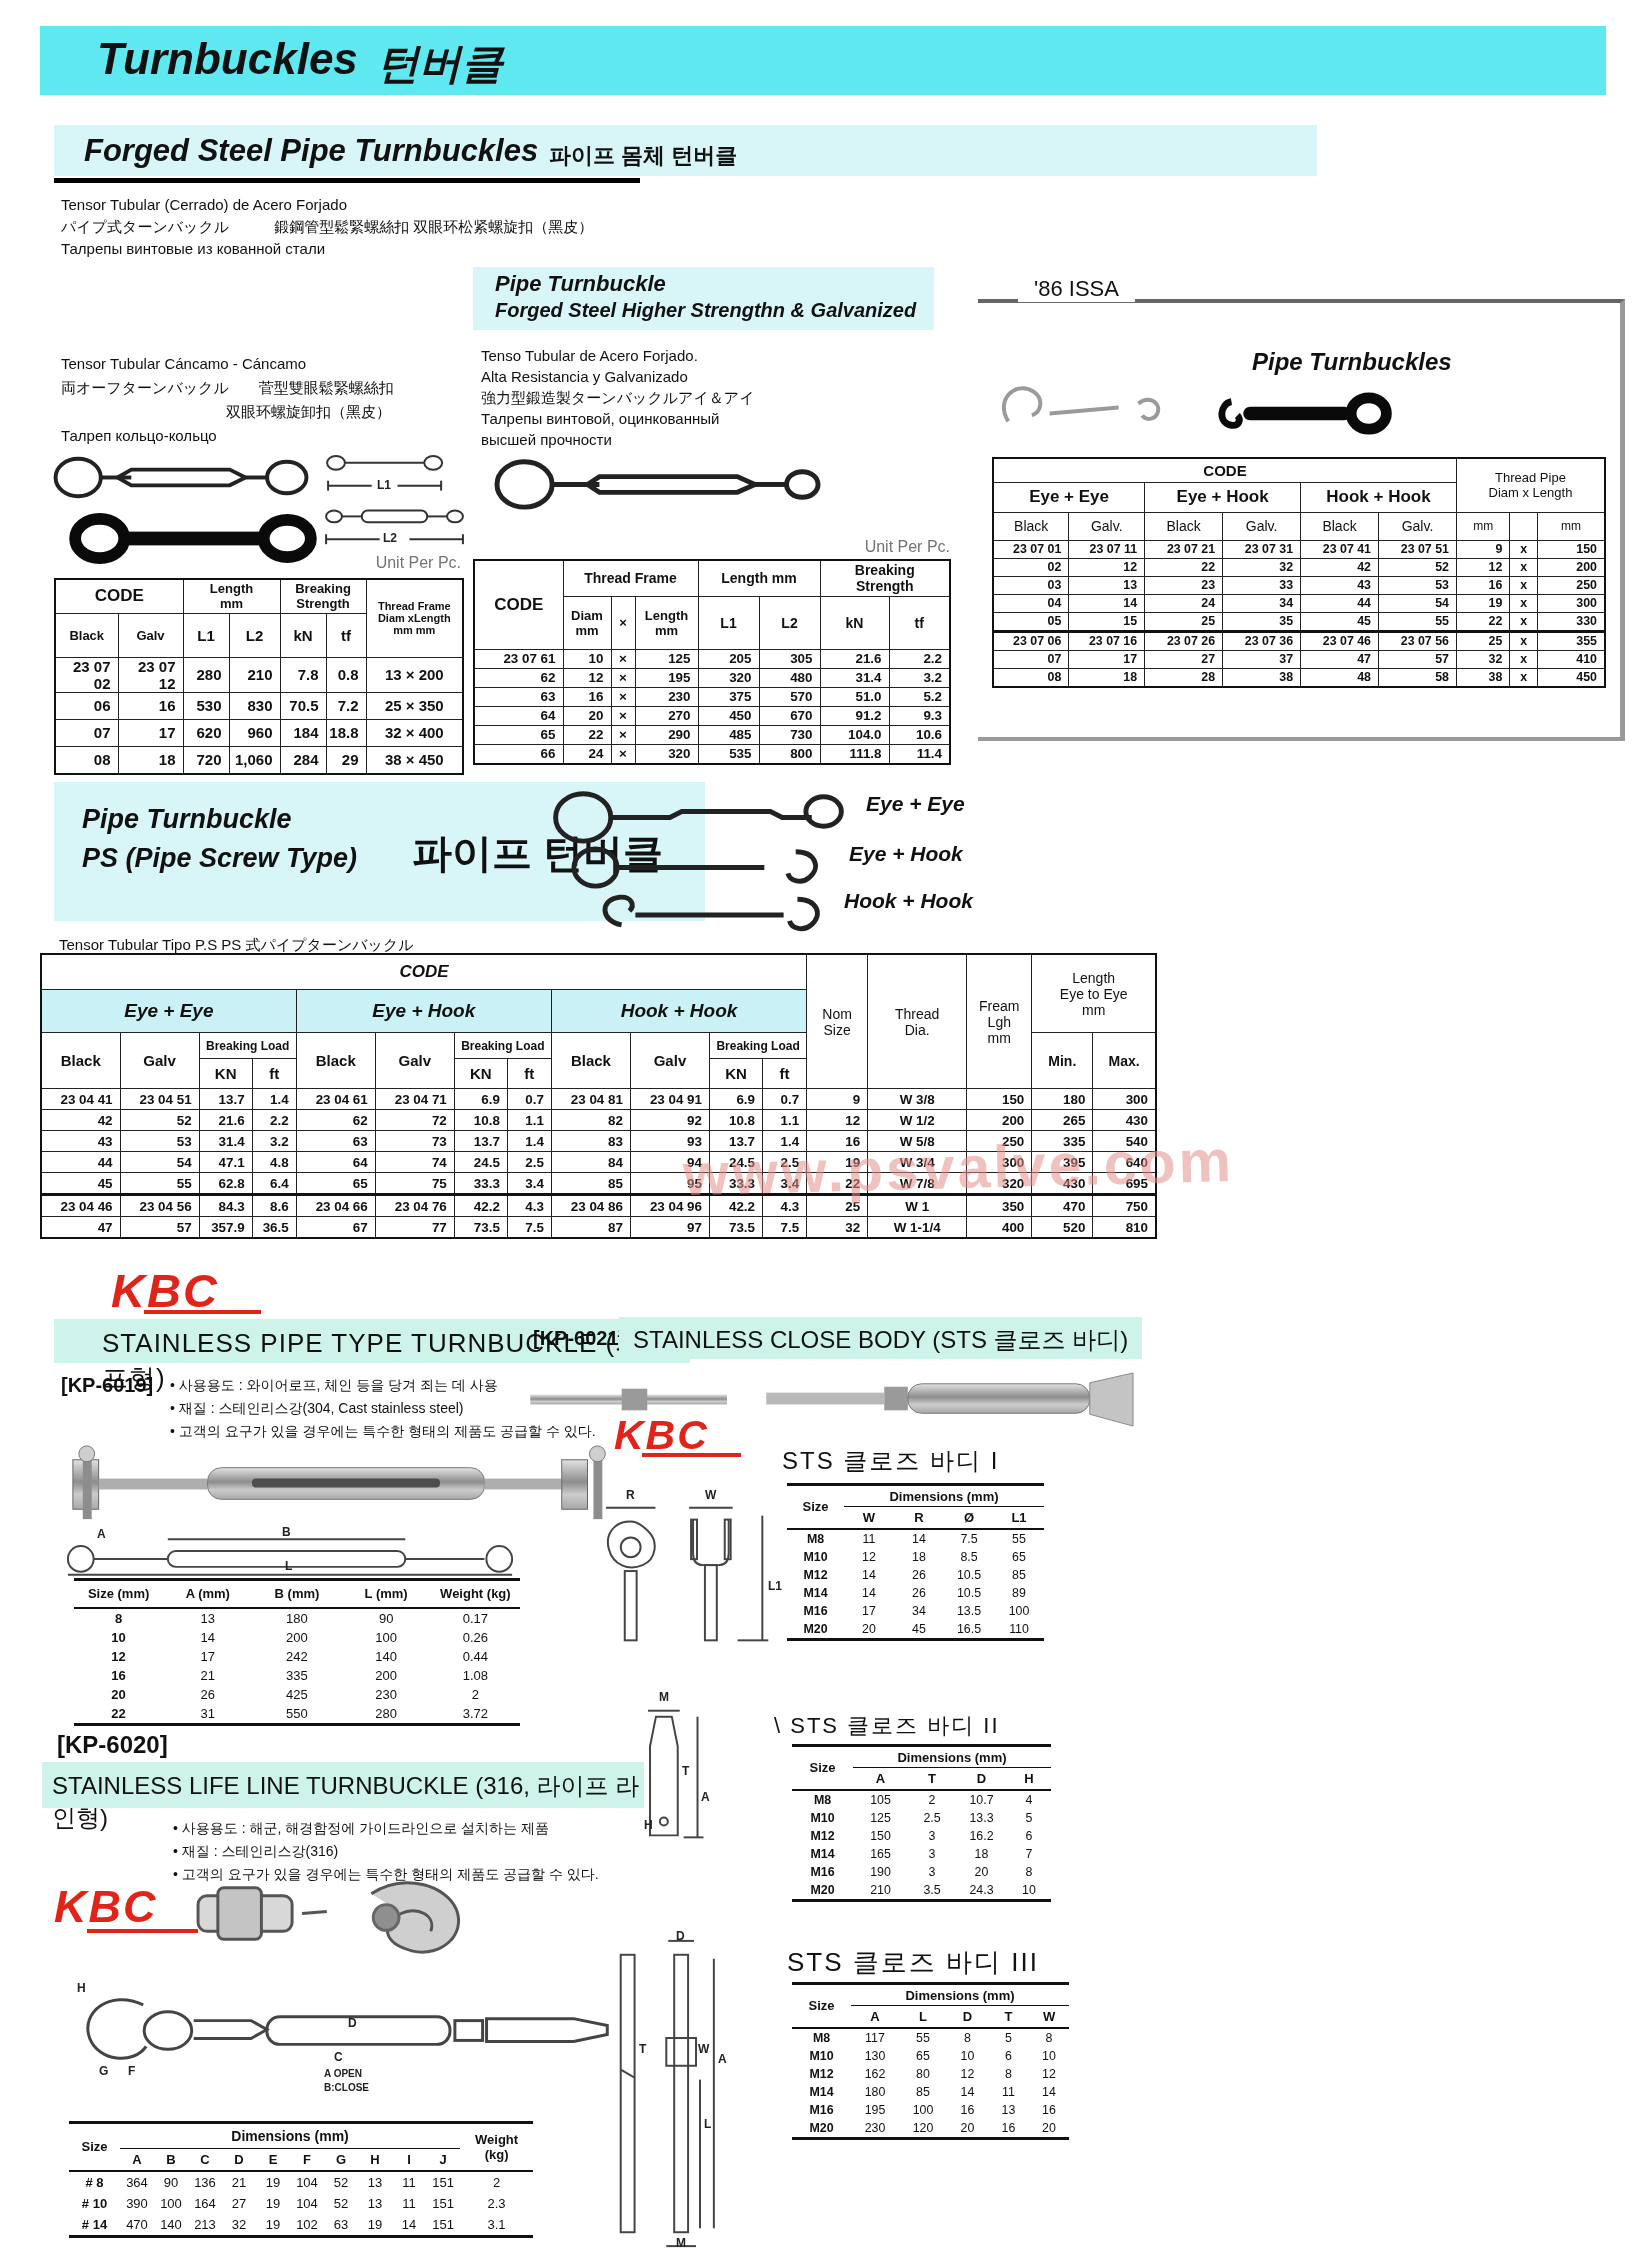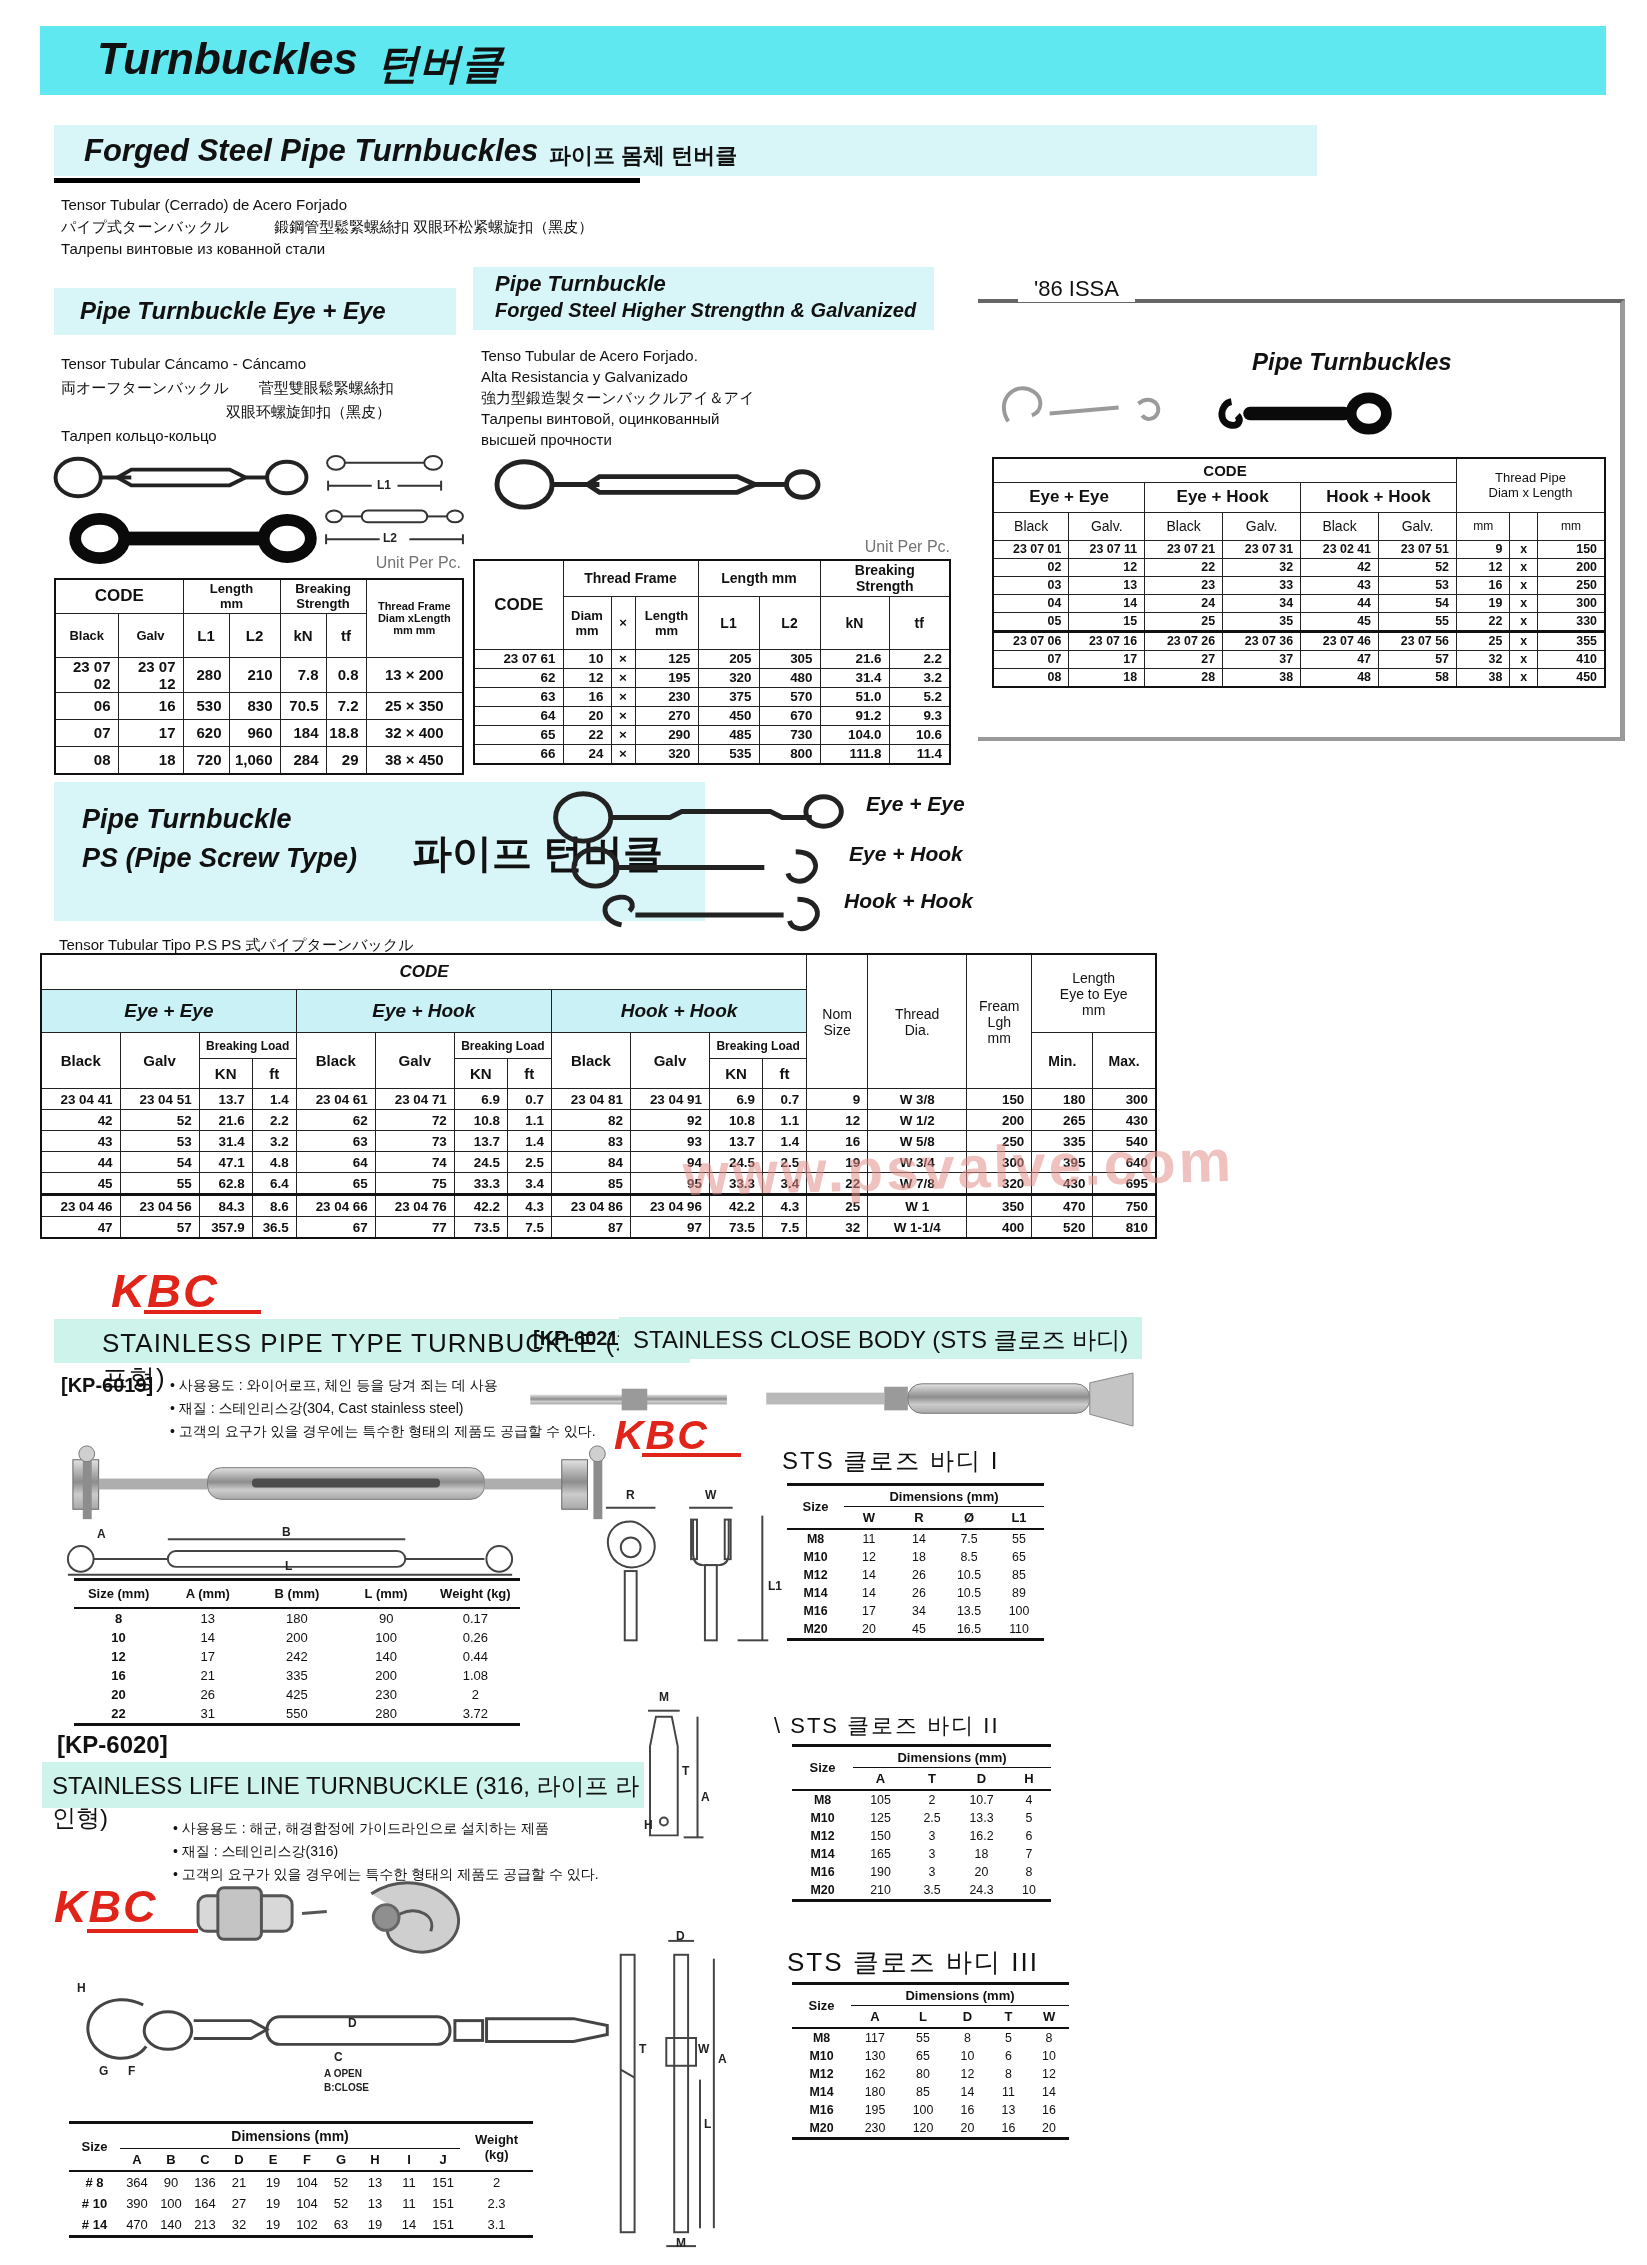--- a/index.html
+++ b/index.html
@@ -60,23 +60,20 @@
     <span class="abs b" style="left:495px;top:16px;font-size:22px;">파이프 몸체 턴버클</span>
   </div>
   <div class="abs" style="left:54px;top:178px;width:586px;height:5px;background:#000;"></div>
 
   <div class="abs lines" style="left:61px;top:194px;font-size:15px;line-height:22px;">
       <div>Tensor Tubular (Cerrado) de Acero Forjado</div>
       <div>パイプ式ターンバックル　　　鍛鋼管型鬆緊螺絲扣  双眼环松紧螺旋扣（黑皮）</div>
       <div>Талрепы винтовые из кованной стали</div>
     </div>
 
-  <div class="abs cyan-bar" style="left:54px;top:288px;width:402px;height:47px;">
-    <span class="abs ib" style="left:26px;top:9px;font-size:24px;">Pipe Turnbuckle  Eye + Eye</span>
-  </div>
   <div class="abs lines" style="left:61px;top:352px;font-size:15px;line-height:24px;">
       <div>Tensor Tubular Cáncamo - Cáncamo</div>
       <div>両オーフターンバックル　　菅型雙眼鬆緊螺絲扣</div>
       <div>　　　　　　　　　　　双眼环螺旋卸扣（黑皮）</div>
       <div>Талреп кольцо-кольцо</div>
     </div>
 
   <svg class="abs" style="left:50px;top:446px;" width="262" height="61" viewBox="0 0 265 62">
     <g fill="none" stroke="#222" stroke-width="4">
       <ellipse cx="28" cy="32" rx="23" ry="19"></ellipse>
@@ -364,21 +361,21 @@
         <th></th>
         <th style="font-weight:normal;font-size:12px;">mm</th>
       </tr>
     </thead>
     <tbody class="g1">
         <tr>
           <td>23 07 01</td>
           <td>23 07 11</td>
           <td>23 07 21</td>
           <td>23 07 31</td>
-          <td>23 02 41</td>
+          <td>23 07 41</td>
           <td>23 07 51</td>
           <td>9</td>
           <td>x</td>
           <td>150</td>
         </tr>
         <tr>
           <td>02</td>
           <td>12</td>
           <td>22</td>
           <td>32</td>

